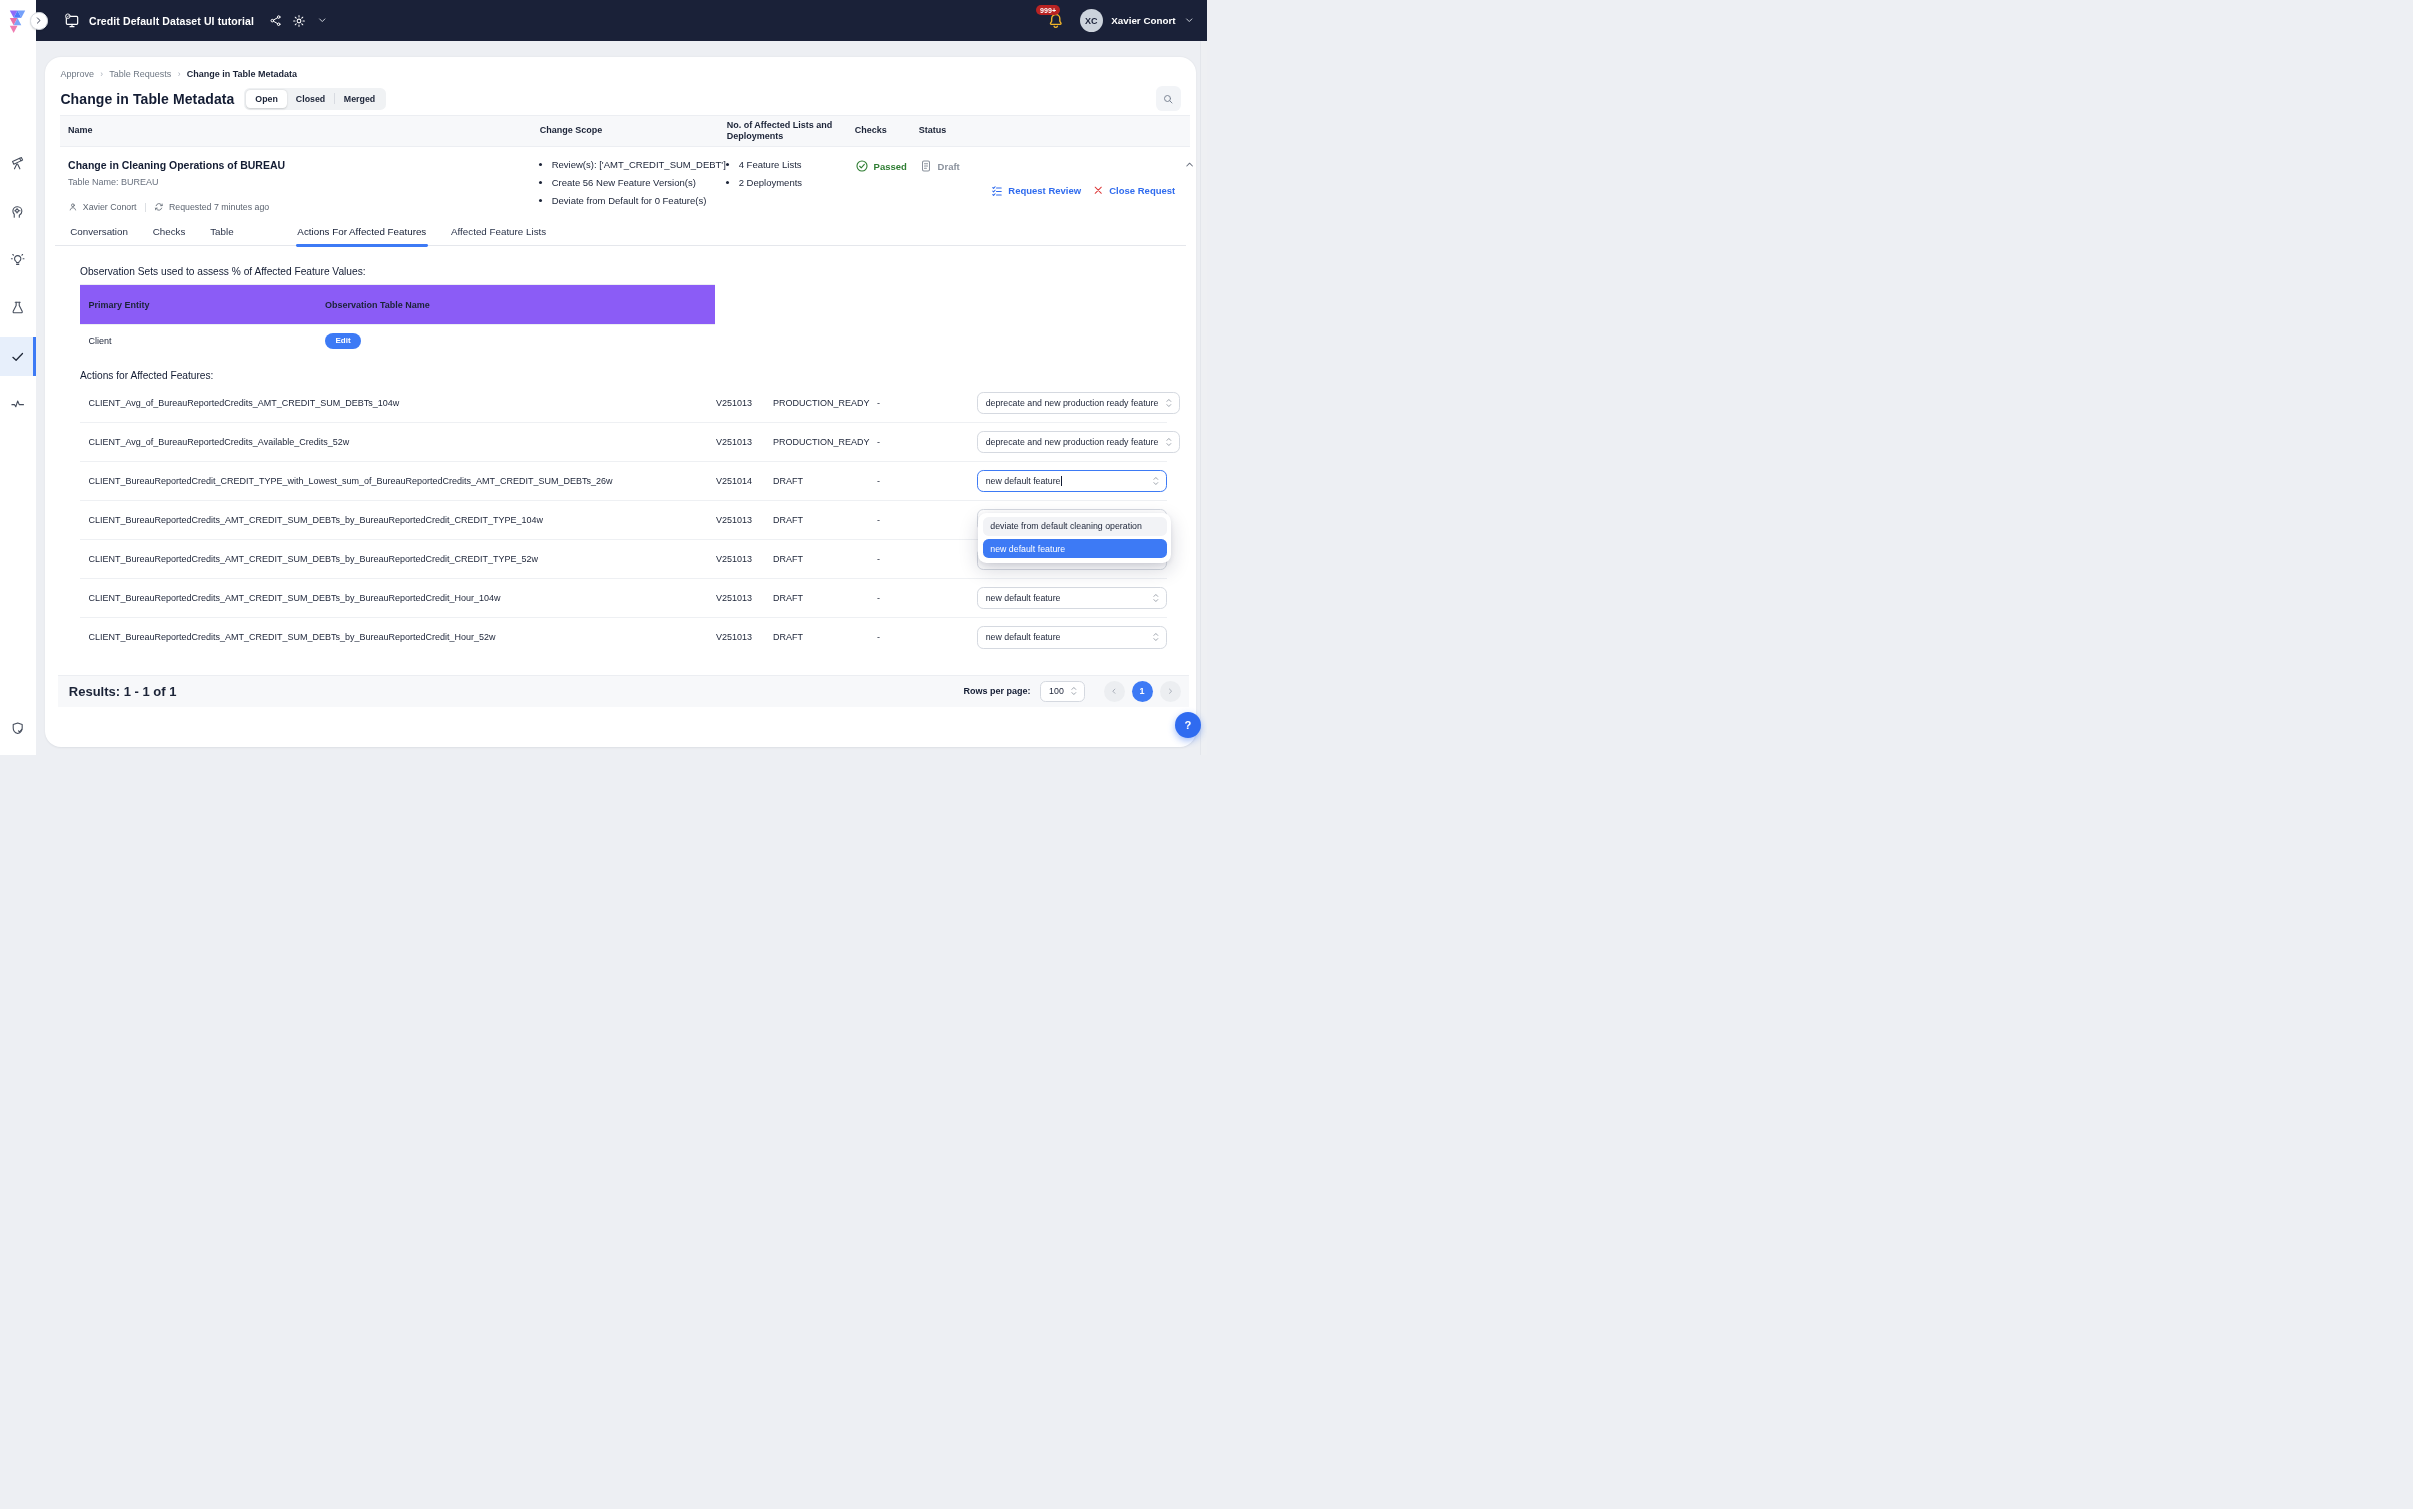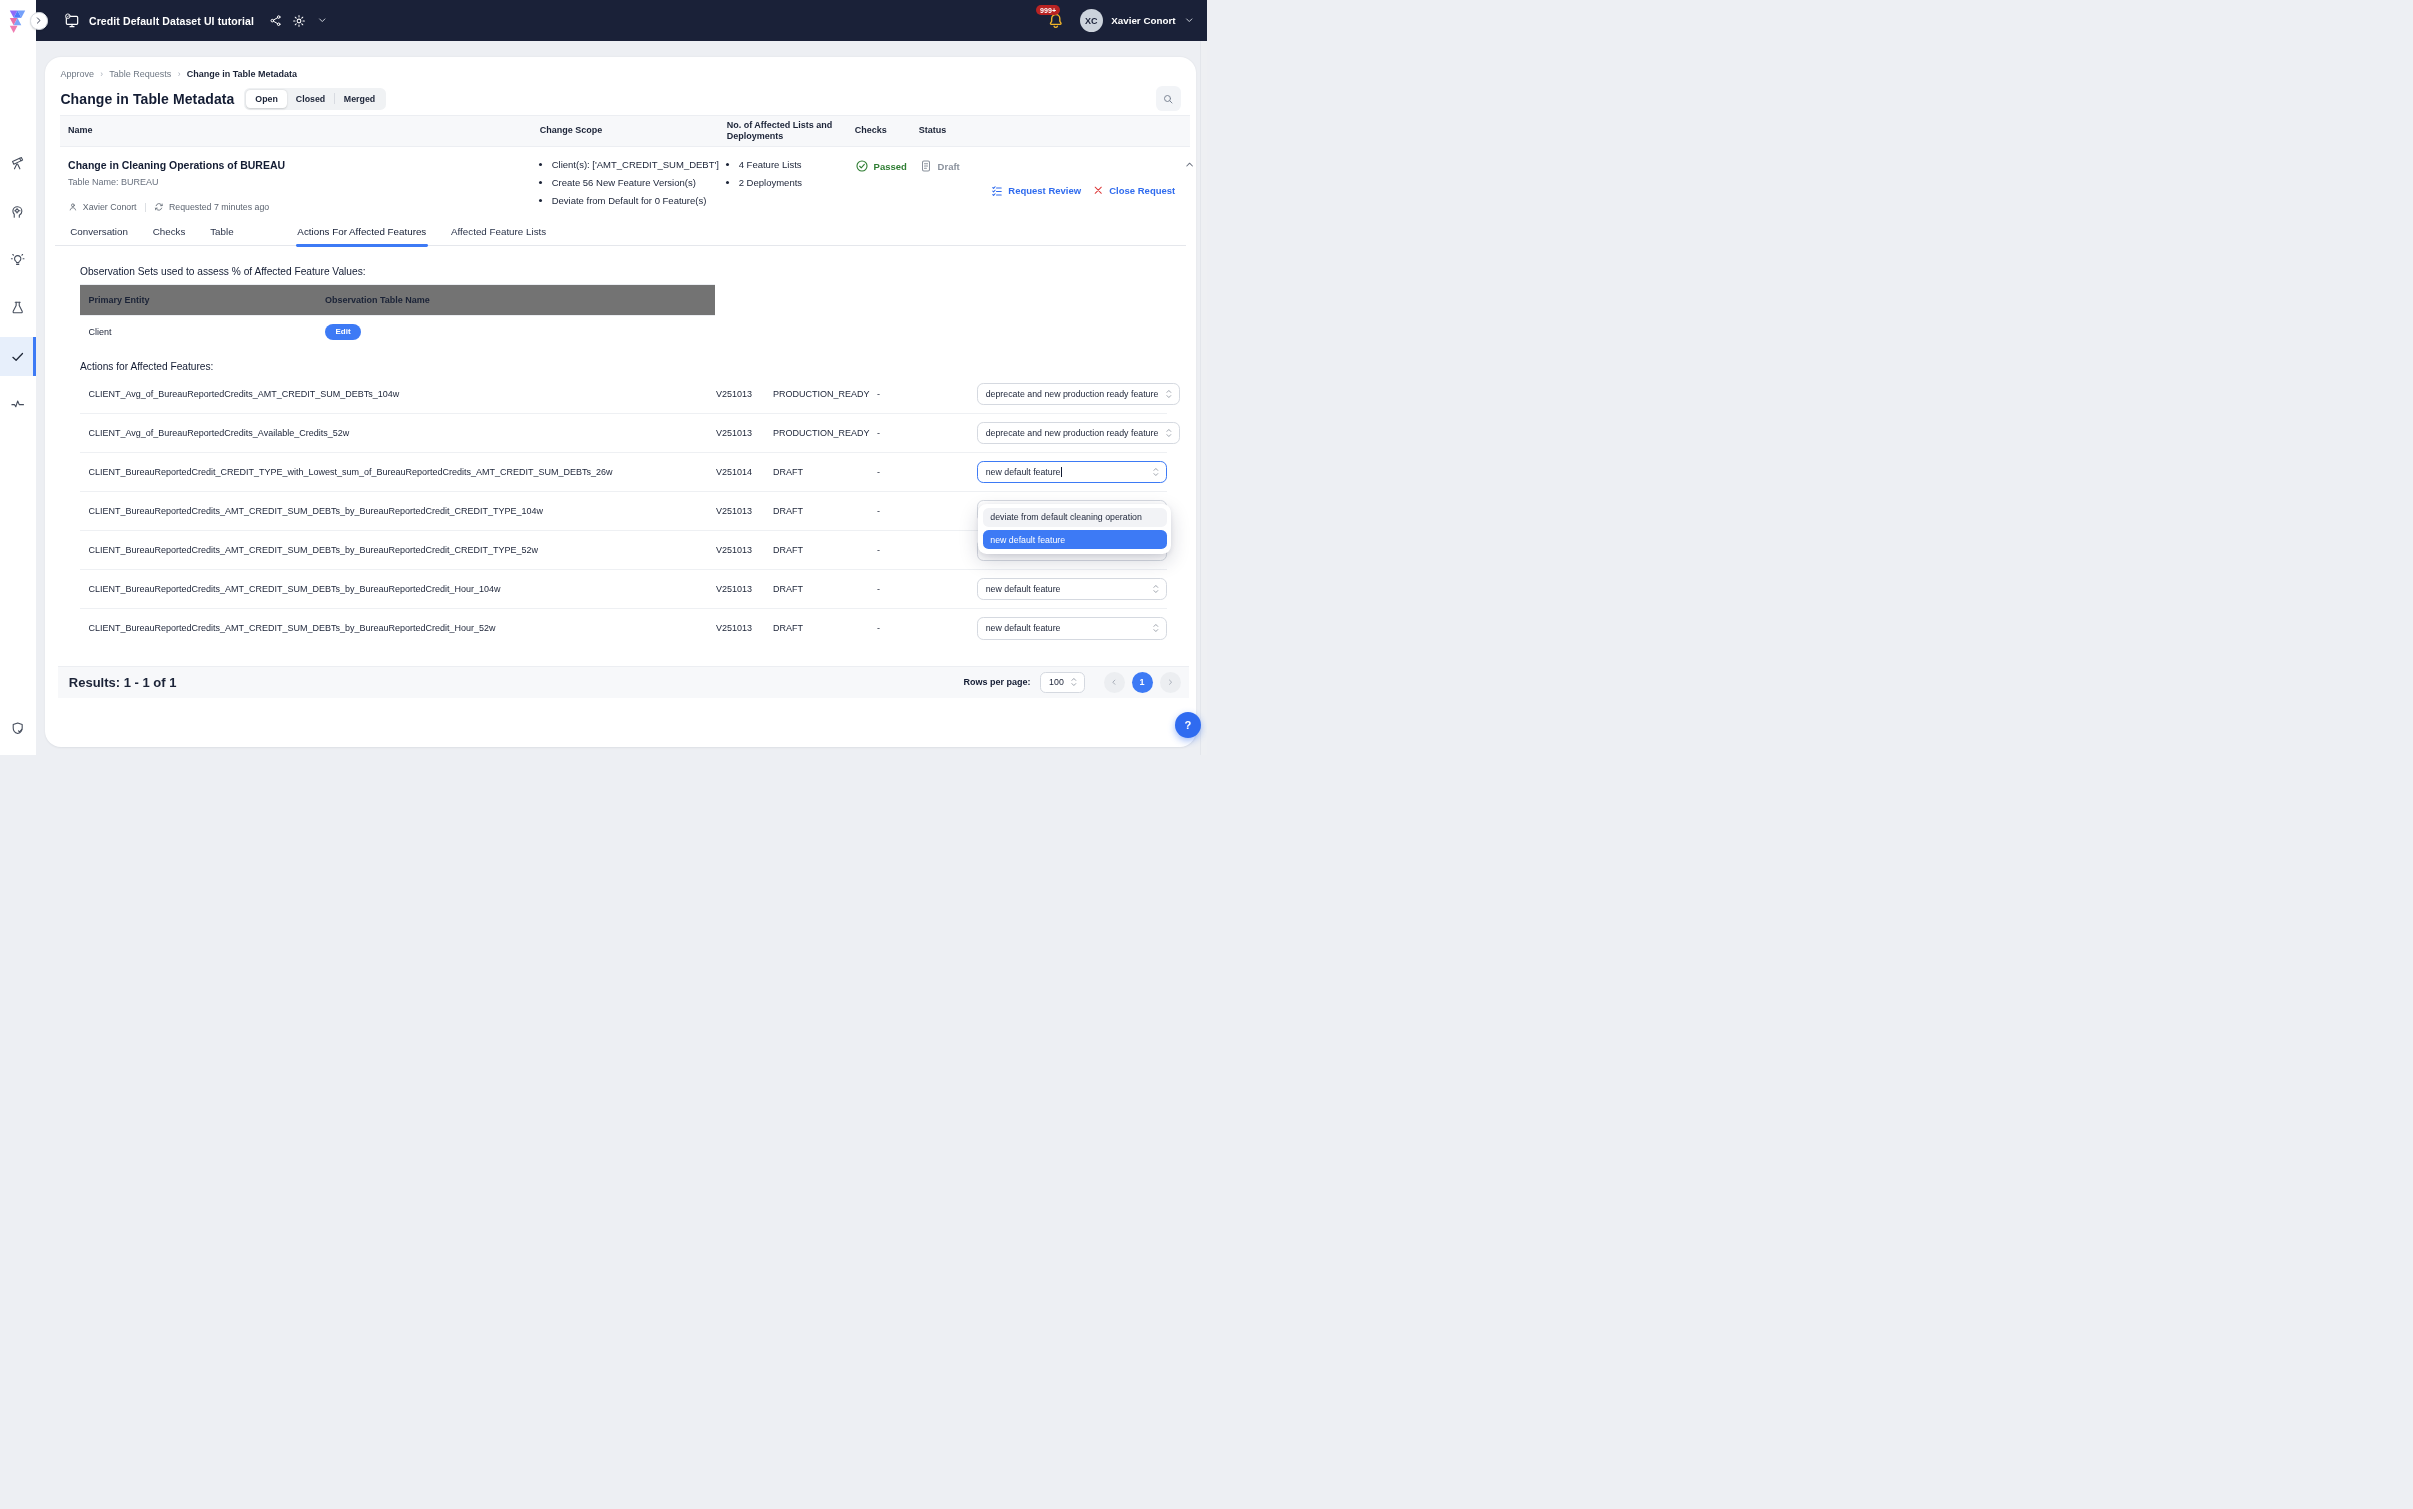--- a/index.html
+++ b/index.html
@@ -74,21 +74,21 @@
   .tab { position:relative; font-size:9.8px; color:#2a3349; font-weight:500; padding:4.2px 1.4px 8.4px 1.4px; cursor:pointer; white-space:nowrap; }
   .tab.active { color:#131c33; font-weight:400;margin-left:39px; }
   .tab.active::after { content:''; position:absolute; left:0; right:0; bottom:-1.4px; height:2.8px; border-radius:1.4px; background:#3d7af5; }
 
   
   .panel { padding:19.6px 29px 0 35px; }
   .sec-heading { font-size:10.2px; font-weight:400; color:#131c33; }
 
   .obs-table { width:635px; margin-top:7px; }
   .obs-grid { display:grid; grid-template-columns:245px 1fr; }
-  .obs-head { background:#737373; border-top:0.7px solid #eceef2; border-bottom:0.7px solid #eceef2; height:32px; align-items:center; }
+  .obs-head { background:#8b5cf6; border-top:0.7px solid #eceef2; border-bottom:0.7px solid #eceef2; height:41px; align-items:center; }
   .obs-head > div { font-size:9px; font-weight:700; color:#1b2337; }
   .obs-head > div:first-child, .obs-row > div:first-child { padding-left:8.4px; }
   .obs-row { height:31px; align-items:center; }
   .obs-row > div { font-size:9px; color:#1b2337; }
   .edit-btn { background:#3d7af5; color:#fff; font-size:8px; font-weight:600; border:none; border-radius:8.4px; padding:3.5px 10.5px; cursor:pointer; }
 
   .act-heading { margin-top:14px; }
   .act-table { margin-top:2.8px; }
   .act-grid { display:grid; grid-template-columns:636px 57px 104px 100px 1fr; }
   .act-head { background:#f7f8fa; border-top:0.7px solid #eceef2; border-bottom:0.7px solid #eceef2; min-height:34px; align-items:center; }
@@ -320,21 +320,21 @@
                 <path d="M20 5v4h-4"></path>
                 <path d="M4 19v-4h4"></path>
                 <path d="M5.2 9a7.2 7.2 0 0 1 12.6-2.2L20 9M4 15l2.2 2.2A7.2 7.2 0 0 0 18.8 15"></path>
               </svg>
           </span>
           <span>Requested 7 minutes ago</span>
         </div>
       </div>
       <div>
         <ul class="blist">
-          <li>Client(s): ['AMT_CREDIT_SUM_DEBT']</li>
+          <li>Review(s): ['AMT_CREDIT_SUM_DEBT']</li>
           <li>Create 56 New Feature Version(s)</li>
           <li>Deviate from Default for 0 Feature(s)</li>
         </ul>
       </div>
       <div>
         <ul class="blist">
           <li>4 Feature Lists</li>
           <li>2 Deployments</li>
         </ul>
       </div>

